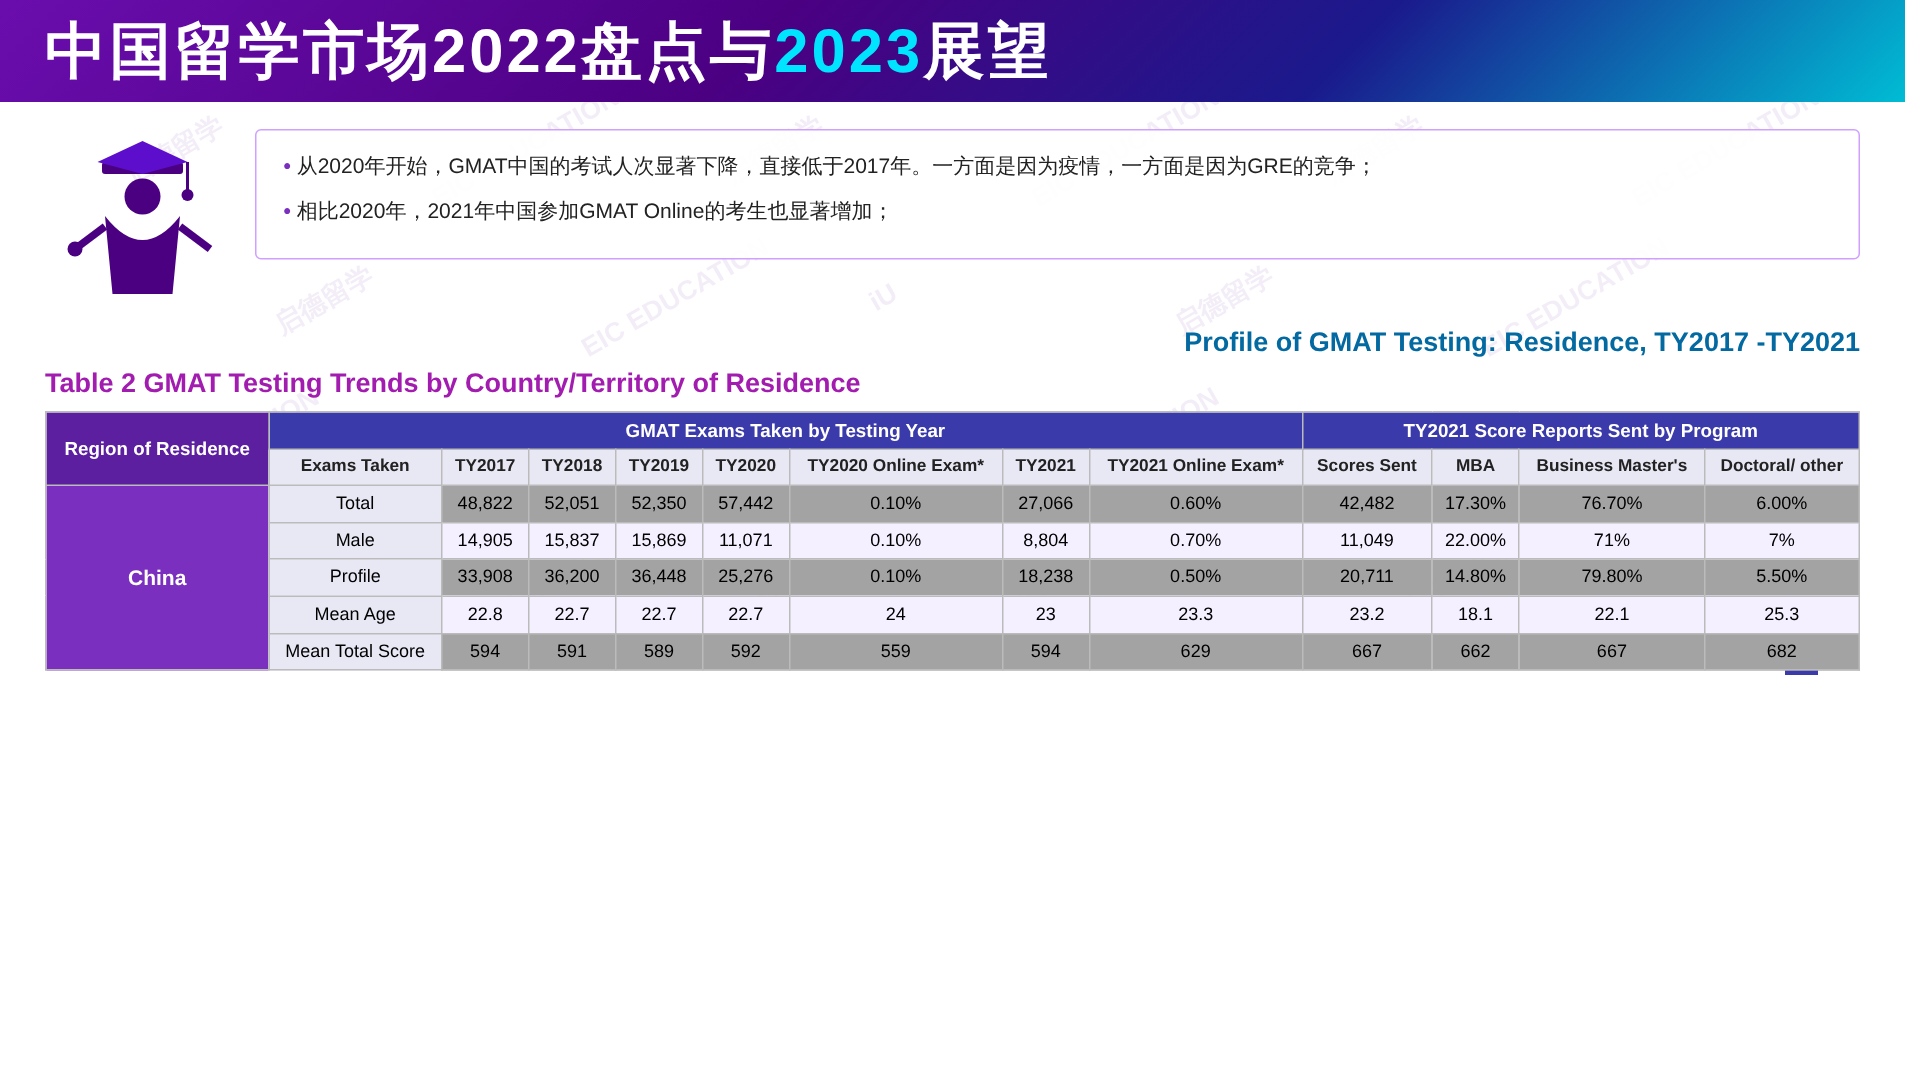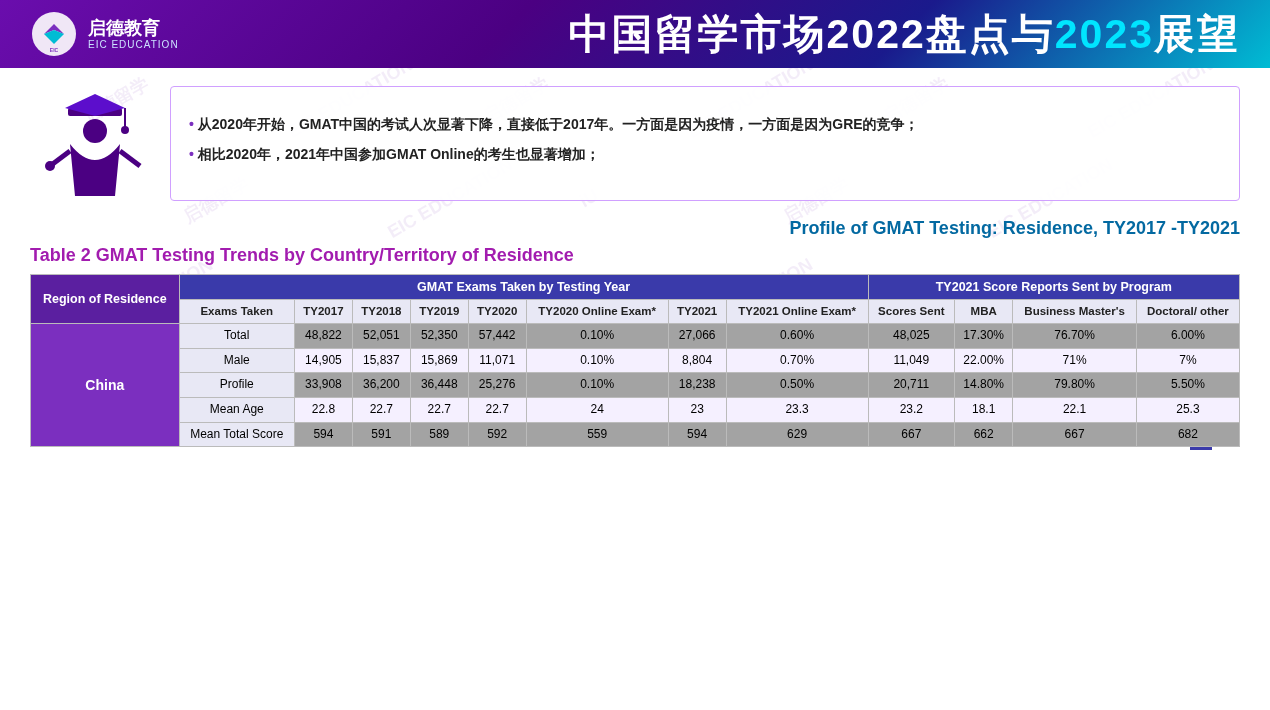--- a/index.html
+++ b/index.html
@@ -96,24 +96,23 @@
     }
     #graduate-icon {
       width: 130px;
       min-width: 130px;
       margin-right: 10px;
       margin-top: -10px;
     }
     #bullet-box {
       border: 1px solid #d0a0ff;
       border-radius: 4px;
-      padding: 26px 18px;
+      padding: 12px 18px;
       flex: 1;
       background: rgba(255,255,255,0.9);
-      font-weight: bold;
     }
     #bullet-box ul {
       list-style: none;
       padding: 0;
     }
     #bullet-box ul li {
       font-size: 14px;
       color: #222;
       margin-bottom: 8px;
       line-height: 1.6;
@@ -220,33 +219,20 @@
     }
     .td-data-alt {
       background: #f5f0ff;
       font-size: 12px;
     }
   </style>
 </head>
 <body>
 
 <div id="header">
-  <div id="logo-area">
-
-    <svg id="logo-icon" viewBox="0 0 48 48" width="48" height="48">
-      <circle cx="24" cy="24" r="22" fill="white" opacity="0.9"></circle>
-      <path d="M14 24 L24 14 L34 24 L24 20 Z" fill="#7b2fbf"></path>
-      <path d="M14 24 L24 20 L34 24 L24 34 Z" fill="#00bcd4"></path>
-      <text x="24" y="42" text-anchor="middle" font-size="5" fill="#7b2fbf" font-weight="bold">EIC</text>
-    </svg>
-    <div>
-      <div id="logo-text">启德教育</div>
-      <div id="logo-sub">EIC EDUCATION</div>
-    </div>
-  </div>
   <div id="header-title">
     <span>中国留学市场2022盘点与</span><span class="year-highlight">2023</span><span>展望</span>
   </div>
 </div>
 
 <div id="main">
 
   <div class="watermark-bg">
     <span class="watermark-text" style="top:20px;left:80px;">启德留学</span>
     <span class="watermark-text" style="top:20px;left:280px;">EIC EDUCATION</span>
@@ -336,21 +322,21 @@
     <tr>
           <td class="td-china" rowspan="5">China</td>
           <td class="td-row-label">Total</td>
           <td class="td-data">48,822</td>
           <td class="td-data">52,051</td>
           <td class="td-data">52,350</td>
           <td class="td-data">57,442</td>
           <td class="td-data">0.10%</td>
           <td class="td-data">27,066</td>
           <td class="td-data">0.60%</td>
-          <td class="td-data">48,025</td>
+          <td class="td-data">42,482</td>
           <td class="td-data">17.30%</td>
           <td class="td-data">76.70%</td>
           <td class="td-data">6.00%</td>
         </tr>
         <tr>
           <td class="td-row-label">Male</td>
           <td class="td-data-alt">14,905</td>
           <td class="td-data-alt">15,837</td>
           <td class="td-data-alt">15,869</td>
           <td class="td-data-alt">11,071</td>

